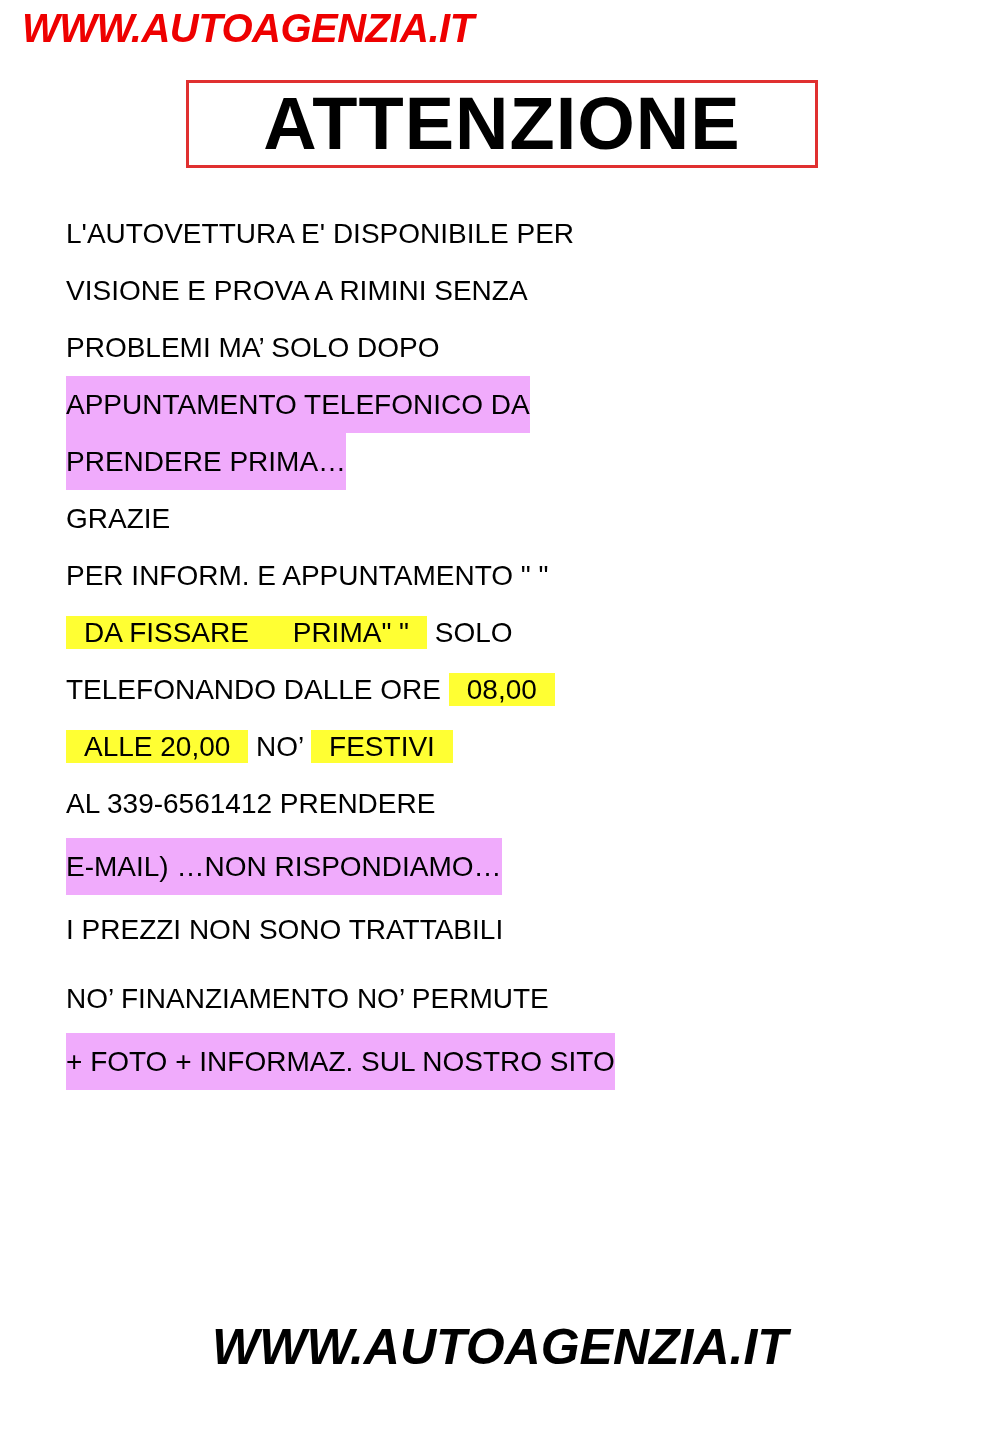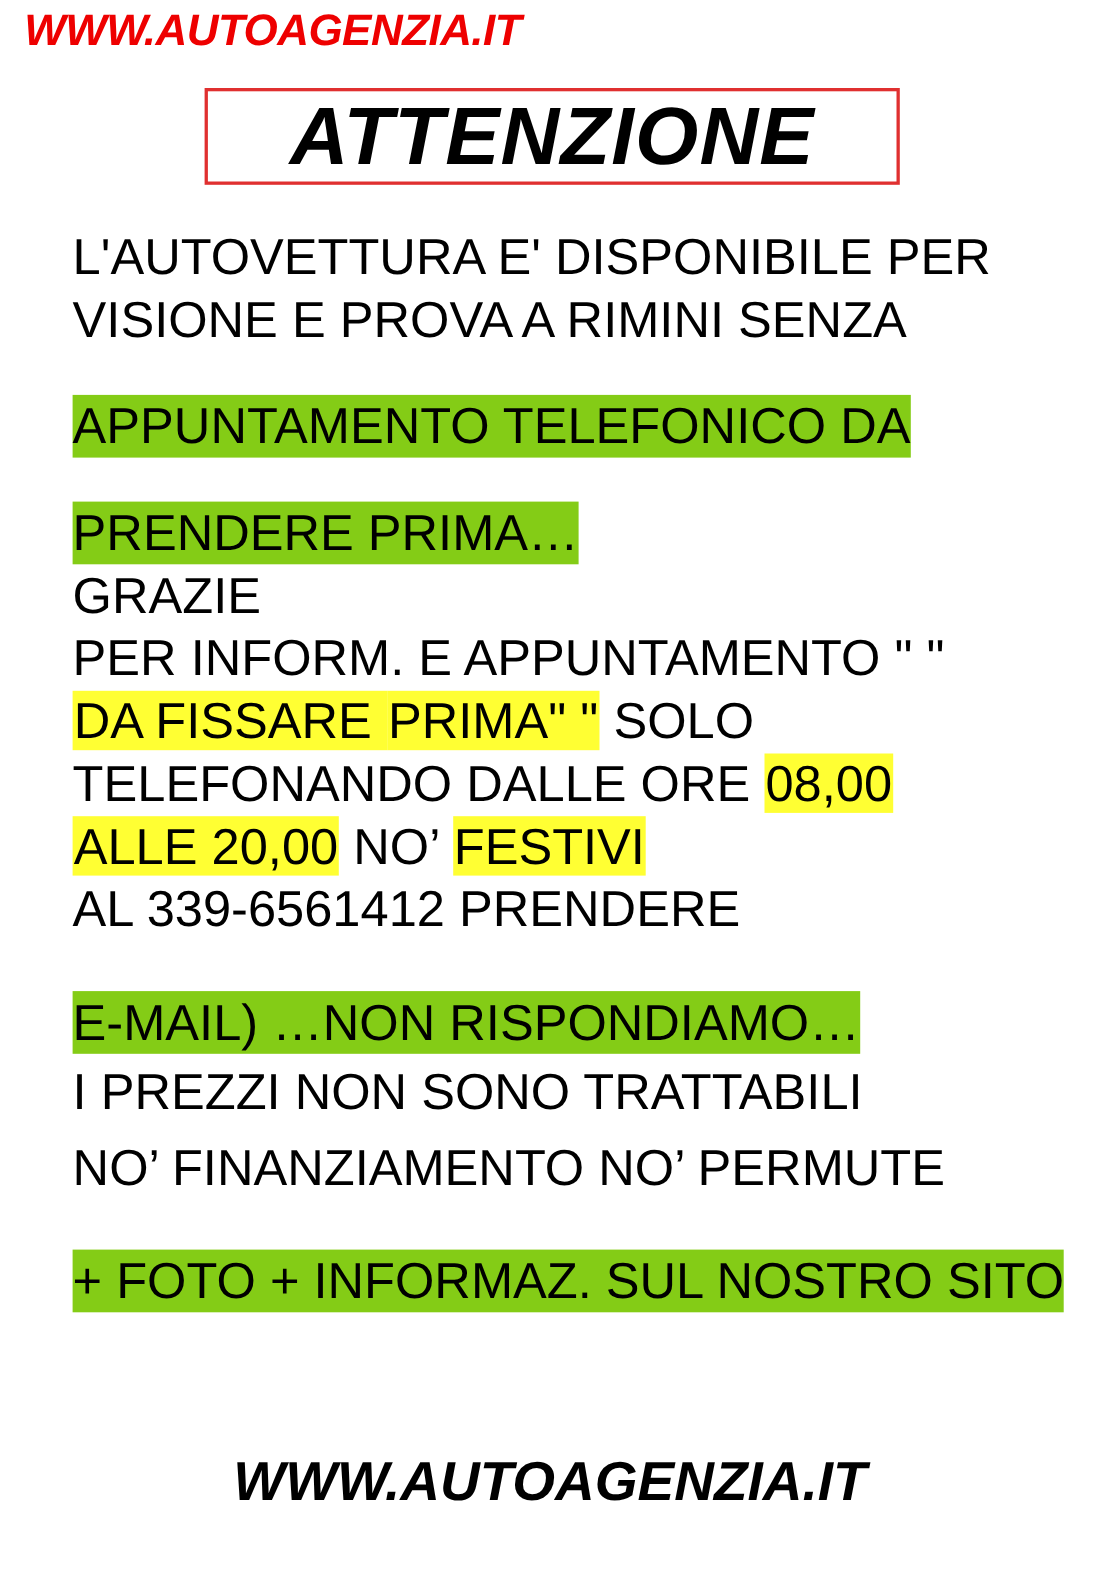--- a/index.html
+++ b/index.html
@@ -51,47 +51,45 @@
     left: 186px;
     width: 632px;
     height: 92px;
     display: flex;
     align-items: center;
     justify-content: center;
     font-size: 74px;
     font-weight: bold;
     letter-spacing: 1px;
     line-height: 1;
-    font-style: italic;
   }
 
   
   .body-block {
     position: absolute;
     top: 205px;
     left: 66px;
     width: 900px;
   }
   .line {
-    font-size: 46px;
+    font-size: 28px;
     line-height: 57px;
     white-space: nowrap;
     margin-bottom: 0;
   }
   .line.gap-top { margin-top: 12px; }
   .line.gap-small { margin-top: 6px; }
   b { font-weight: normal; }
   .hl {
     background: #ffff33;
-    padding: 1px 1px;
+    padding: 1px 18px;
   }
   .line-hl-full {
     display: inline-block;
-    background: #84cc16;
-    margin-top: 40px;
+    background: #f0abfc;
   }
 
   
   .bottom-site {
     position: absolute;
     top: 1318px;
     left: 0;
     width: 1000px;
     text-align: center;
     font-size: 50px;
@@ -114,20 +112,23 @@
   <div class="body-block">
 
     <div class="line">
       <span>L'AUTOVETTURA E' DISPONIBILE PER</span>
     </div>
 
     <div class="line">
       <span>VISIONE E PROVA A </span><b>RIMINI</b><span> SENZA</span>
     </div>
 
+    <div class="line">
+      <span>PROBLEMI </span><b>MA’</b><span> SOLO </span><b>DOPO</b>
+    </div>
 
     <div class="line">
       <span class="line-hl-full">APPUNTAMENTO TELEFONICO DA</span>
     </div>
 
     <div class="line">
       <span class="line-hl-full"><span>PRENDERE </span><b>PRIMA…</b></span>
     </div>
 
     <div class="line">

